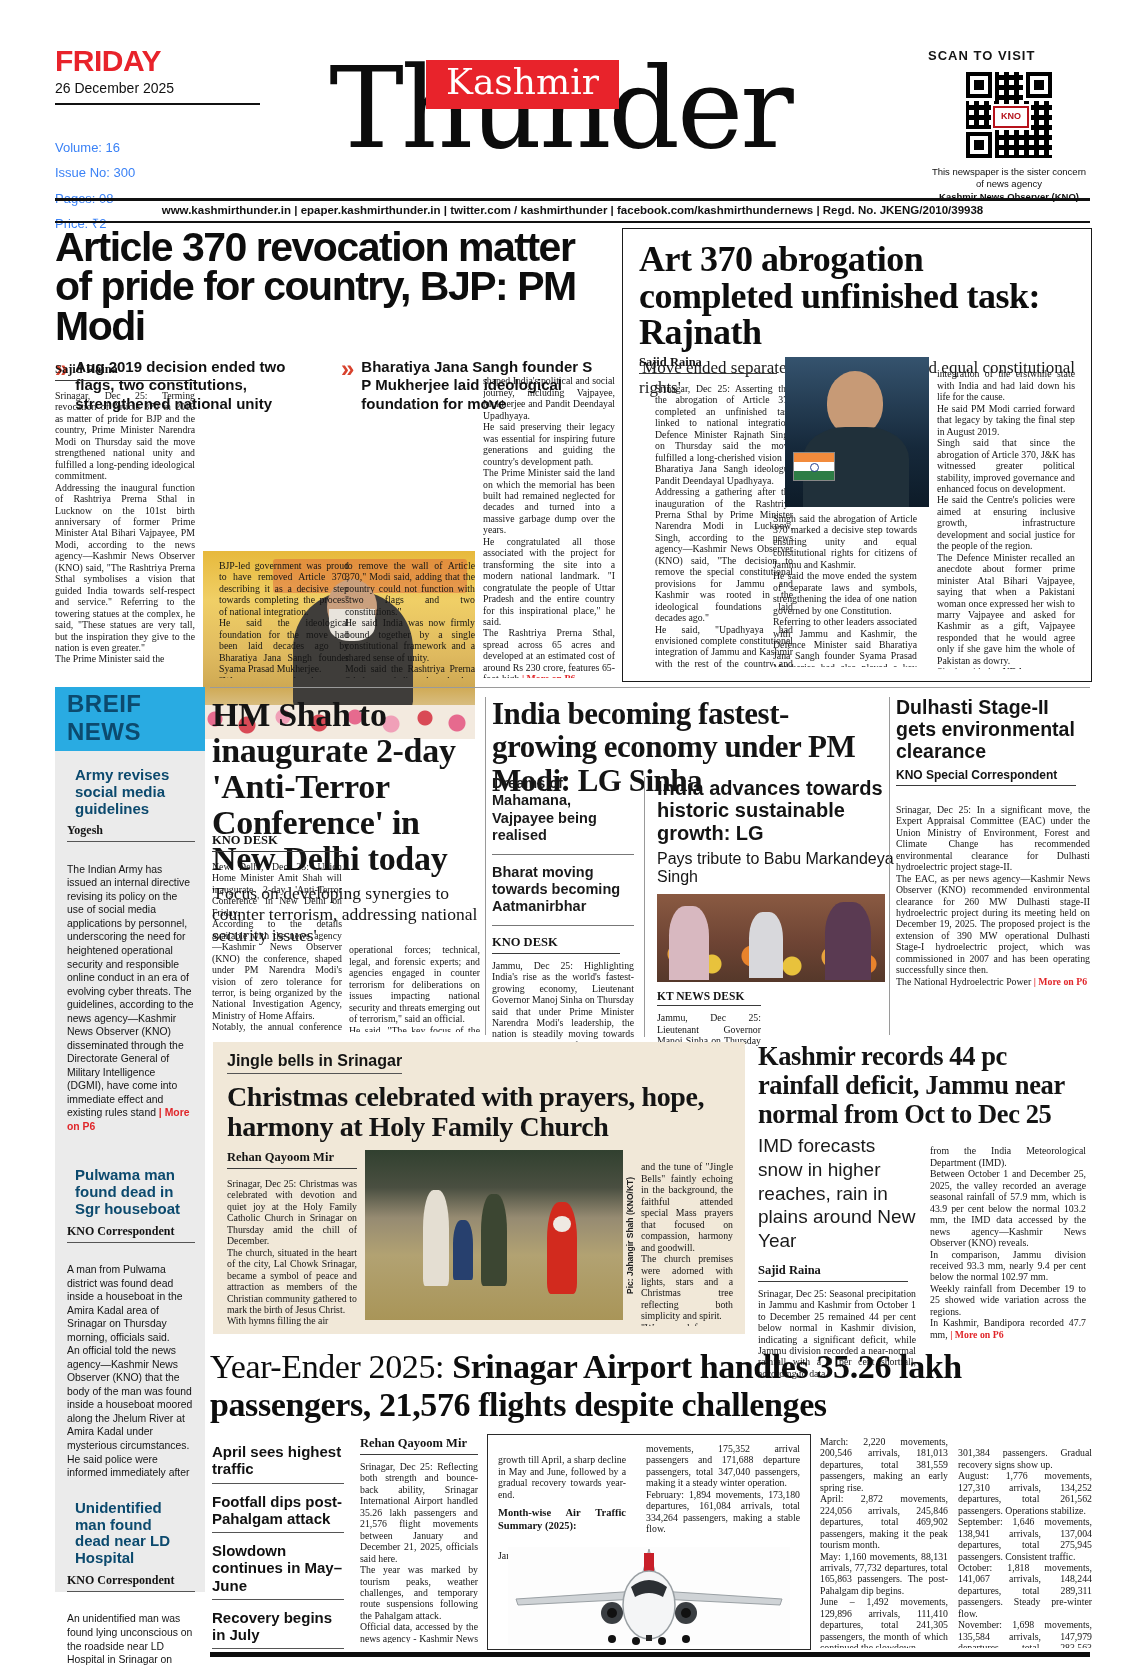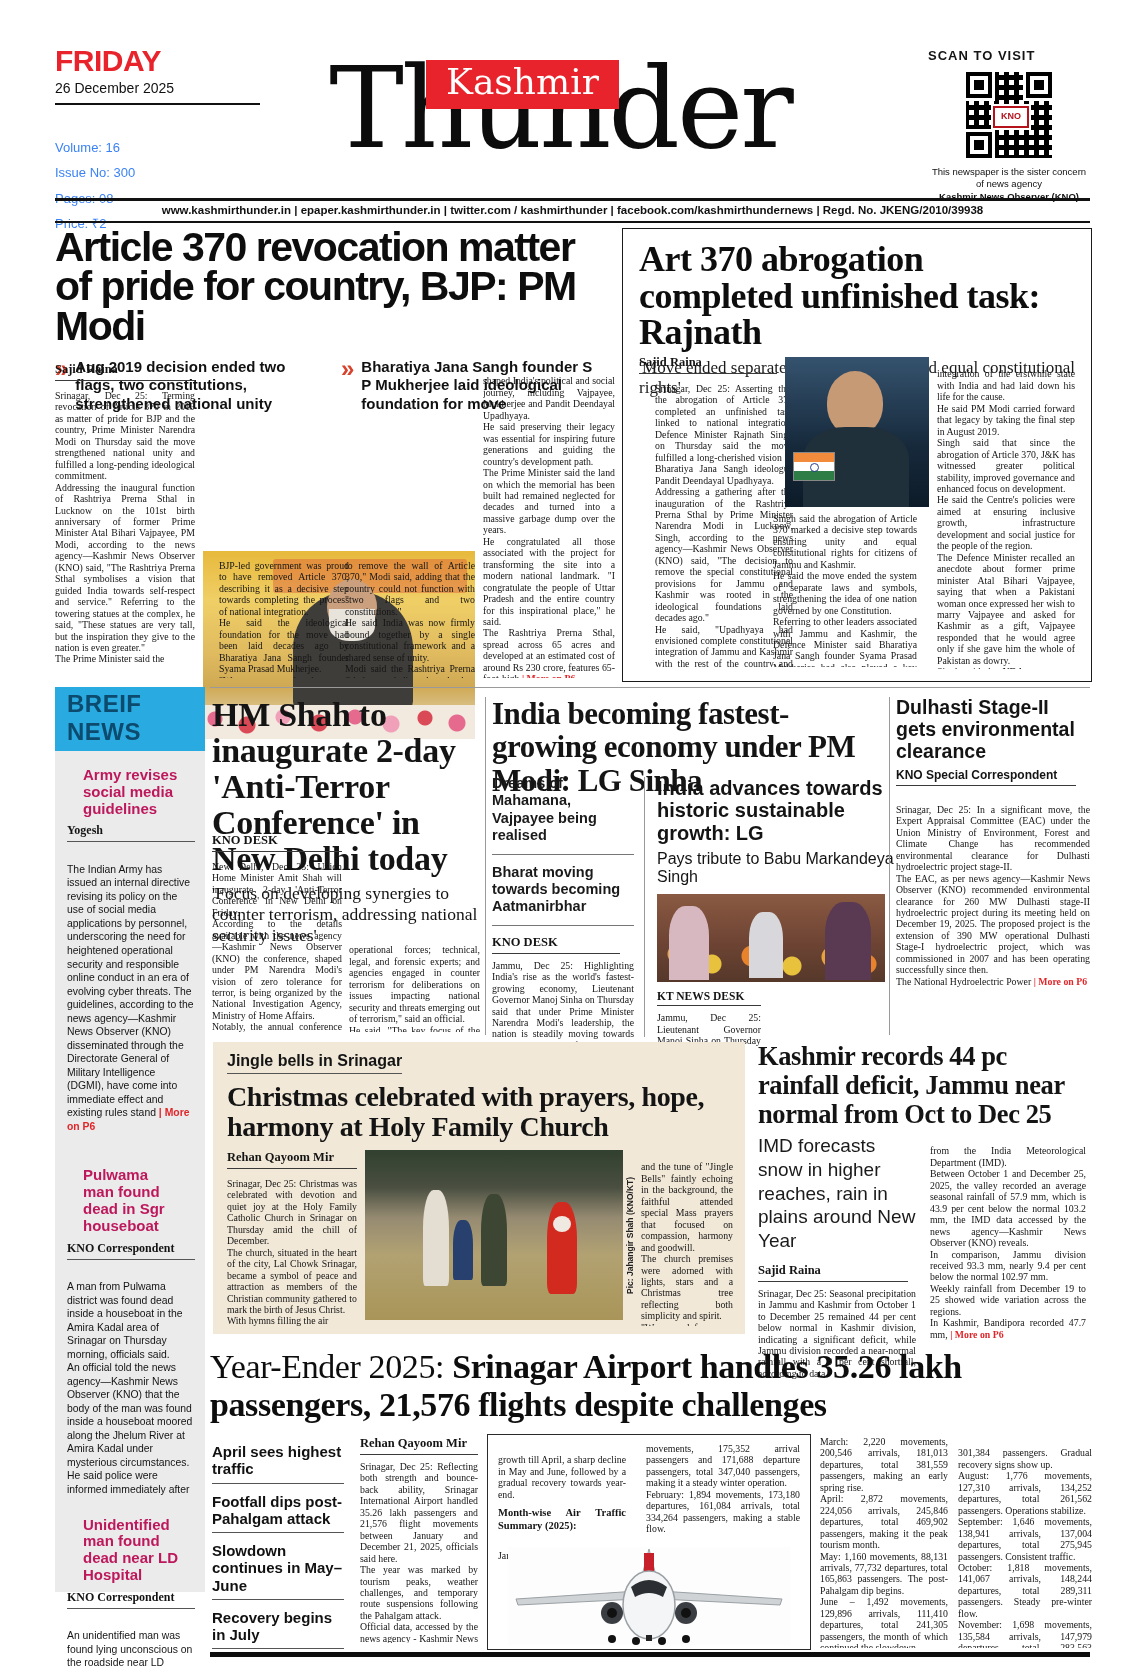--- a/index.html
+++ b/index.html
@@ -60,21 +60,21 @@
   .raj-photo .body{position:absolute;left:18px;top:70px;width:106px;height:80px;background:#20303a;border-radius:40% 40% 0 0;}
   .flag{position:absolute;left:8px;bottom:26px;width:40px;height:27px;border:1px solid #888;}
   .flag .s1{height:9px;background:#f28b3c;}.flag .s2{height:9px;background:#fff;position:relative;}
   .flag .s3{height:9px;background:#2e7d46;}
   .flag .chakra{position:absolute;left:16px;top:1px;width:7px;height:7px;border:1.5px solid #27408b;border-radius:50%;}
 
   
   .brief-wrap{background:#ebebeb;}
   .brief-head{background:#29abe2;color:#0c4a6e;font-family:"Liberation Sans",sans-serif;font-weight:bold;font-size:24px;
               letter-spacing:.5px;padding:3px 0 5px 12px;}
-  .brief-title{font-family:"Liberation Sans",sans-serif;font-weight:bold;font-size:15px;line-height:1.12;color:#be185d;margin:14px 16px 6px;}
+  .brief-title{font-family:"Liberation Sans",sans-serif;font-weight:bold;font-size:15px;line-height:1.12;color:#0c4a6e;margin:14px 8px 6px;}
   .brief-by{font-weight:bold;font-size:12px;border-bottom:1.3px solid #555;padding-bottom:3px;margin-bottom:7px;}
   .brief-txt::first-letter{float:left;font-size:31px;line-height:24px;padding:2px 4px 0 0;font-weight:bold;font-family:"Liberation Serif",serif;}
 
   
   .shah-hl{font-weight:bold;font-size:34px;line-height:1.06;letter-spacing:-.3px;}
   .shah-sub{font-size:17.5px;line-height:1.2;margin-top:6px;}
   .shah-photo{background:radial-gradient(circle at 50% 35%,#4a4a56,#1a1a22 75%);}
   .shah-photo .head{position:absolute;left:38px;top:14px;width:56px;height:62px;background:#c69a78;border-radius:50%;}
   .shah-photo .beard{position:absolute;left:42px;top:48px;width:48px;height:34px;background:#b9b3ac;border-radius:0 0 50% 50%;}
   .shah-photo .sash1{position:absolute;left:10px;top:78px;width:46px;height:52px;background:linear-gradient(180deg,#e8833c,#fff,#2e7d46);transform:rotate(14deg);}

